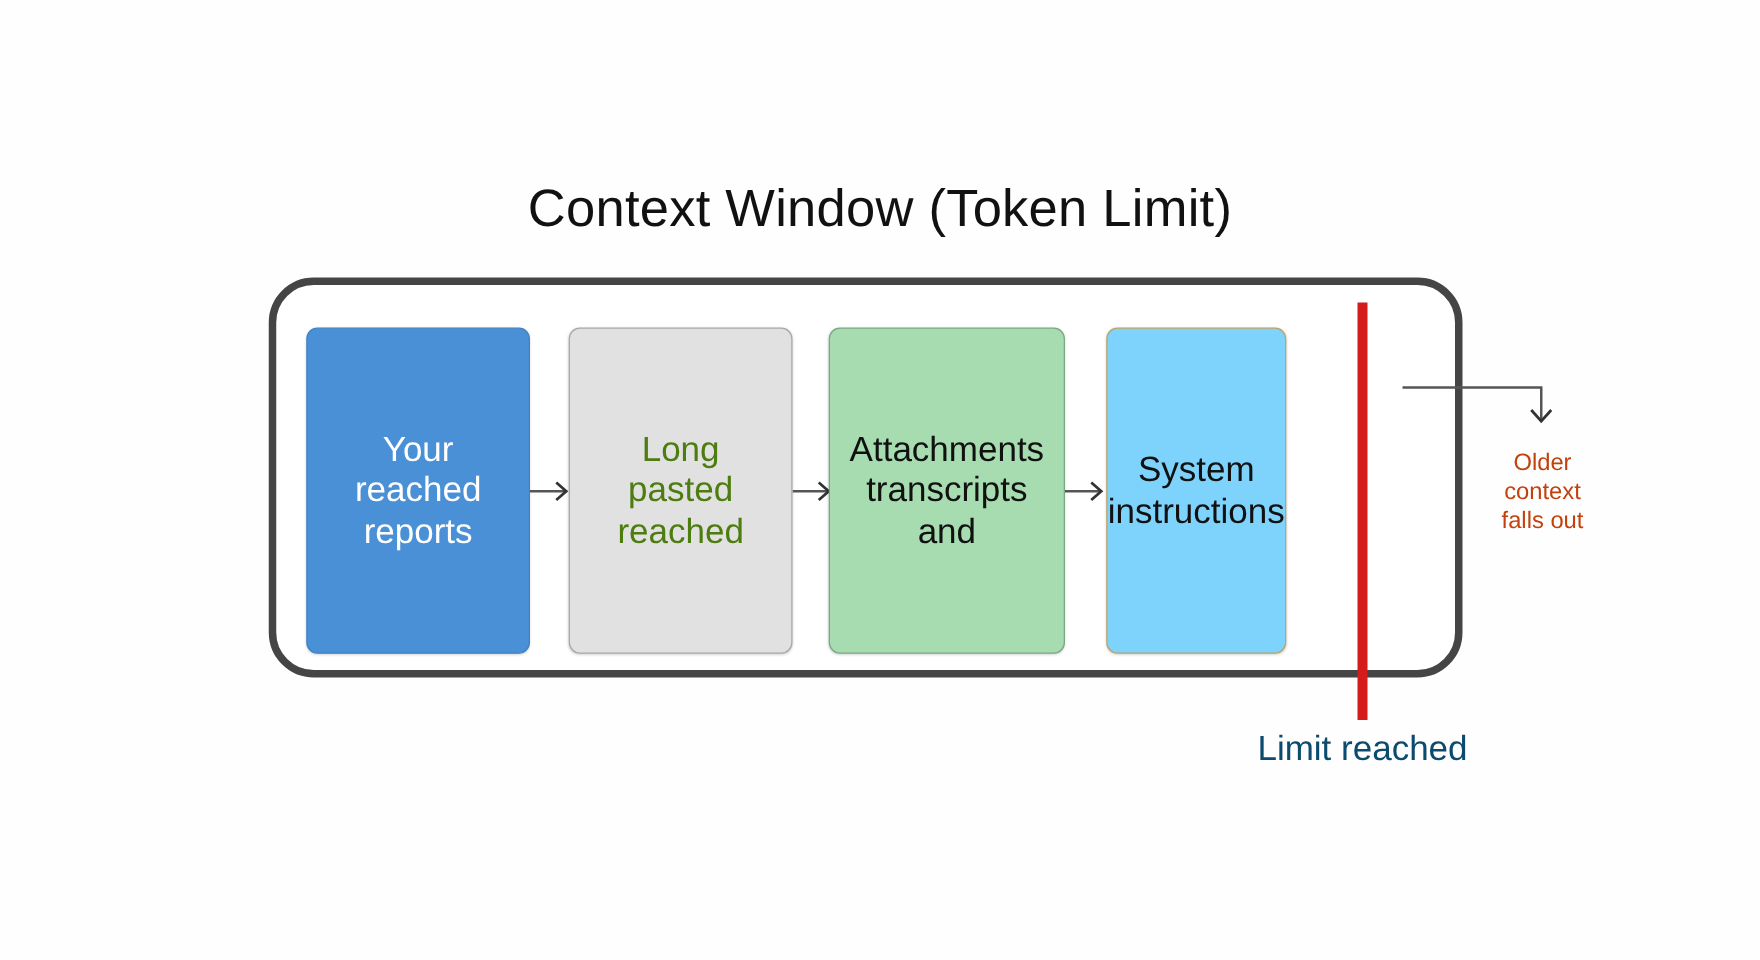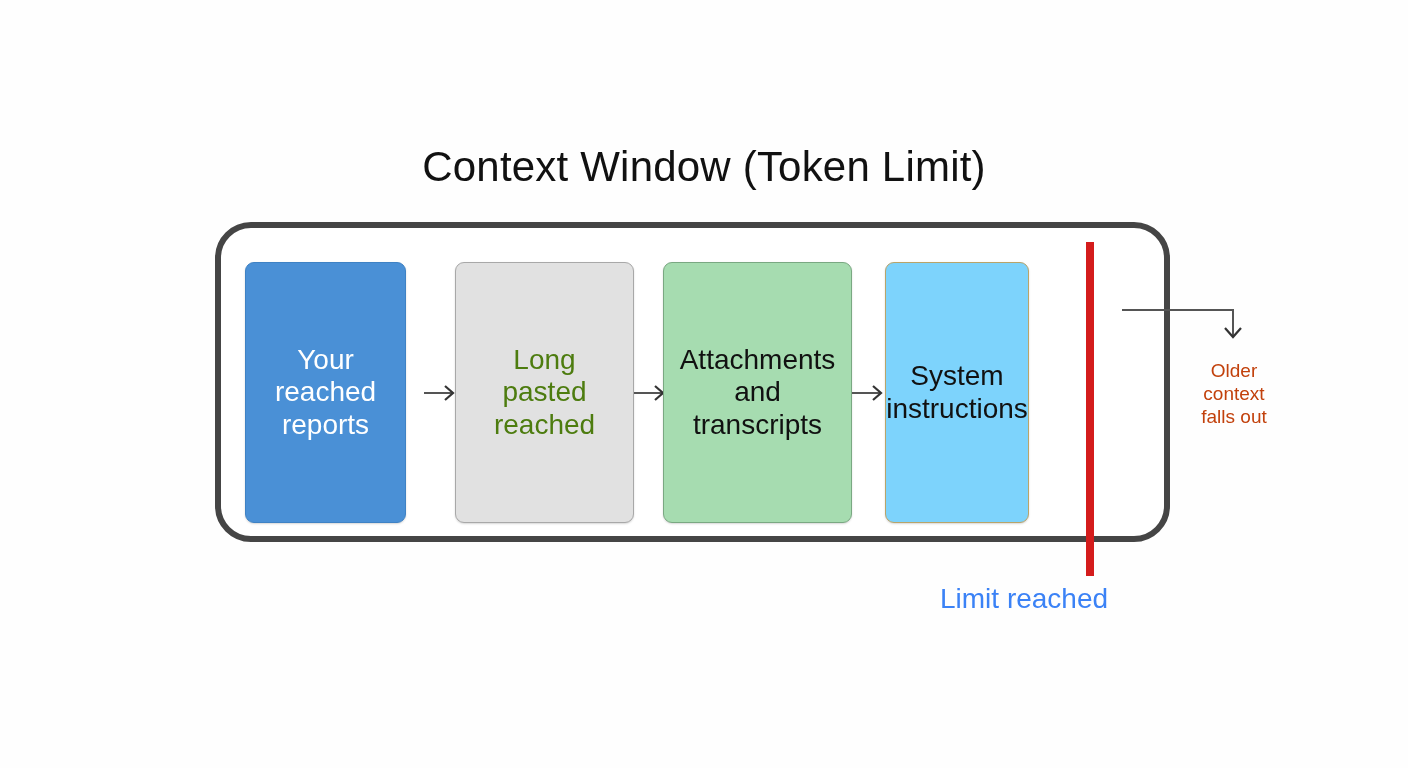--- a/index.html
+++ b/index.html
@@ -62,21 +62,21 @@
     text-align: center;
     font-size: 28px;
     line-height: 32.5px;
     padding: 0 6px;
     box-shadow: 0 1px 2px rgba(0,0,0,0.16);
   }
   .seg-label { display: block; }
 
   #segment-user-messages {
     left: 245px;
-    width: 161px;
+    width: 179px;
     background: #4a90d6;
     color: #ffffff;
     border: 1px solid #3f82c4;
   }
   #segment-pasted-reports {
     left: 455px;
     width: 179px;
     background: #e1e1e1;
     color: #4d7c0f;
     border: 1px solid #a8a8a8;
@@ -114,23 +114,23 @@
     top: 242px;
     width: 8px;
     height: 334px;
     background: #d41c1c;
   }
   #limit-label {
     position: absolute;
     left: 940px;
     top: 583px;
     width: 300px;
-    text-align: left;
+    text-align: center;
     font-size: 28px;
-    color: #3b82f6;
+    color: #0c4a6e;
     white-space: nowrap;
   }
 
   
   #fallout-arrow {
     position: absolute;
     left: 1120px;
     top: 296px;
     width: 130px;
     height: 52px;
@@ -182,22 +182,22 @@
   <div class="connector" id="connector-2">
     <svg width="34" height="30" viewBox="0 0 34 30">
       <line x1="0" y1="15" x2="28" y2="15" stroke="#555555" stroke-width="2"></line>
       <polyline points="21,8 29,15 21,22" fill="none" stroke="#333333" stroke-width="2.2"></polyline>
     </svg>
   </div>
 
   <div class="segment" id="segment-attachments">
     <span>
       <span class="seg-label">Attachments</span>
+      <span class="seg-label">transcripts</span>
       <span class="seg-label">and</span>
-      <span class="seg-label">transcripts</span>
     </span>
   </div>
 
   <div class="connector" id="connector-3">
     <svg width="34" height="30" viewBox="0 0 34 30">
       <line x1="0" y1="15" x2="28" y2="15" stroke="#555555" stroke-width="2"></line>
       <polyline points="21,8 29,15 21,22" fill="none" stroke="#333333" stroke-width="2.2"></polyline>
     </svg>
   </div>
 

